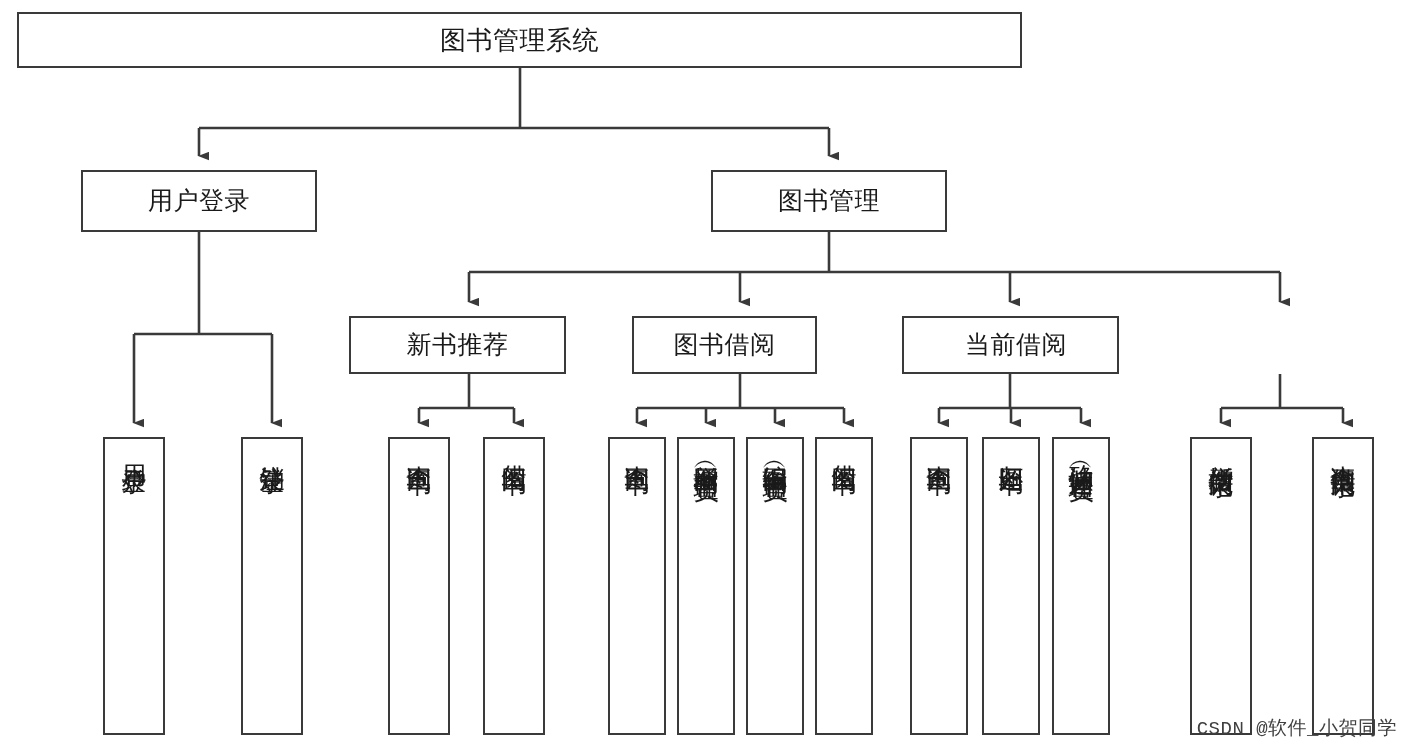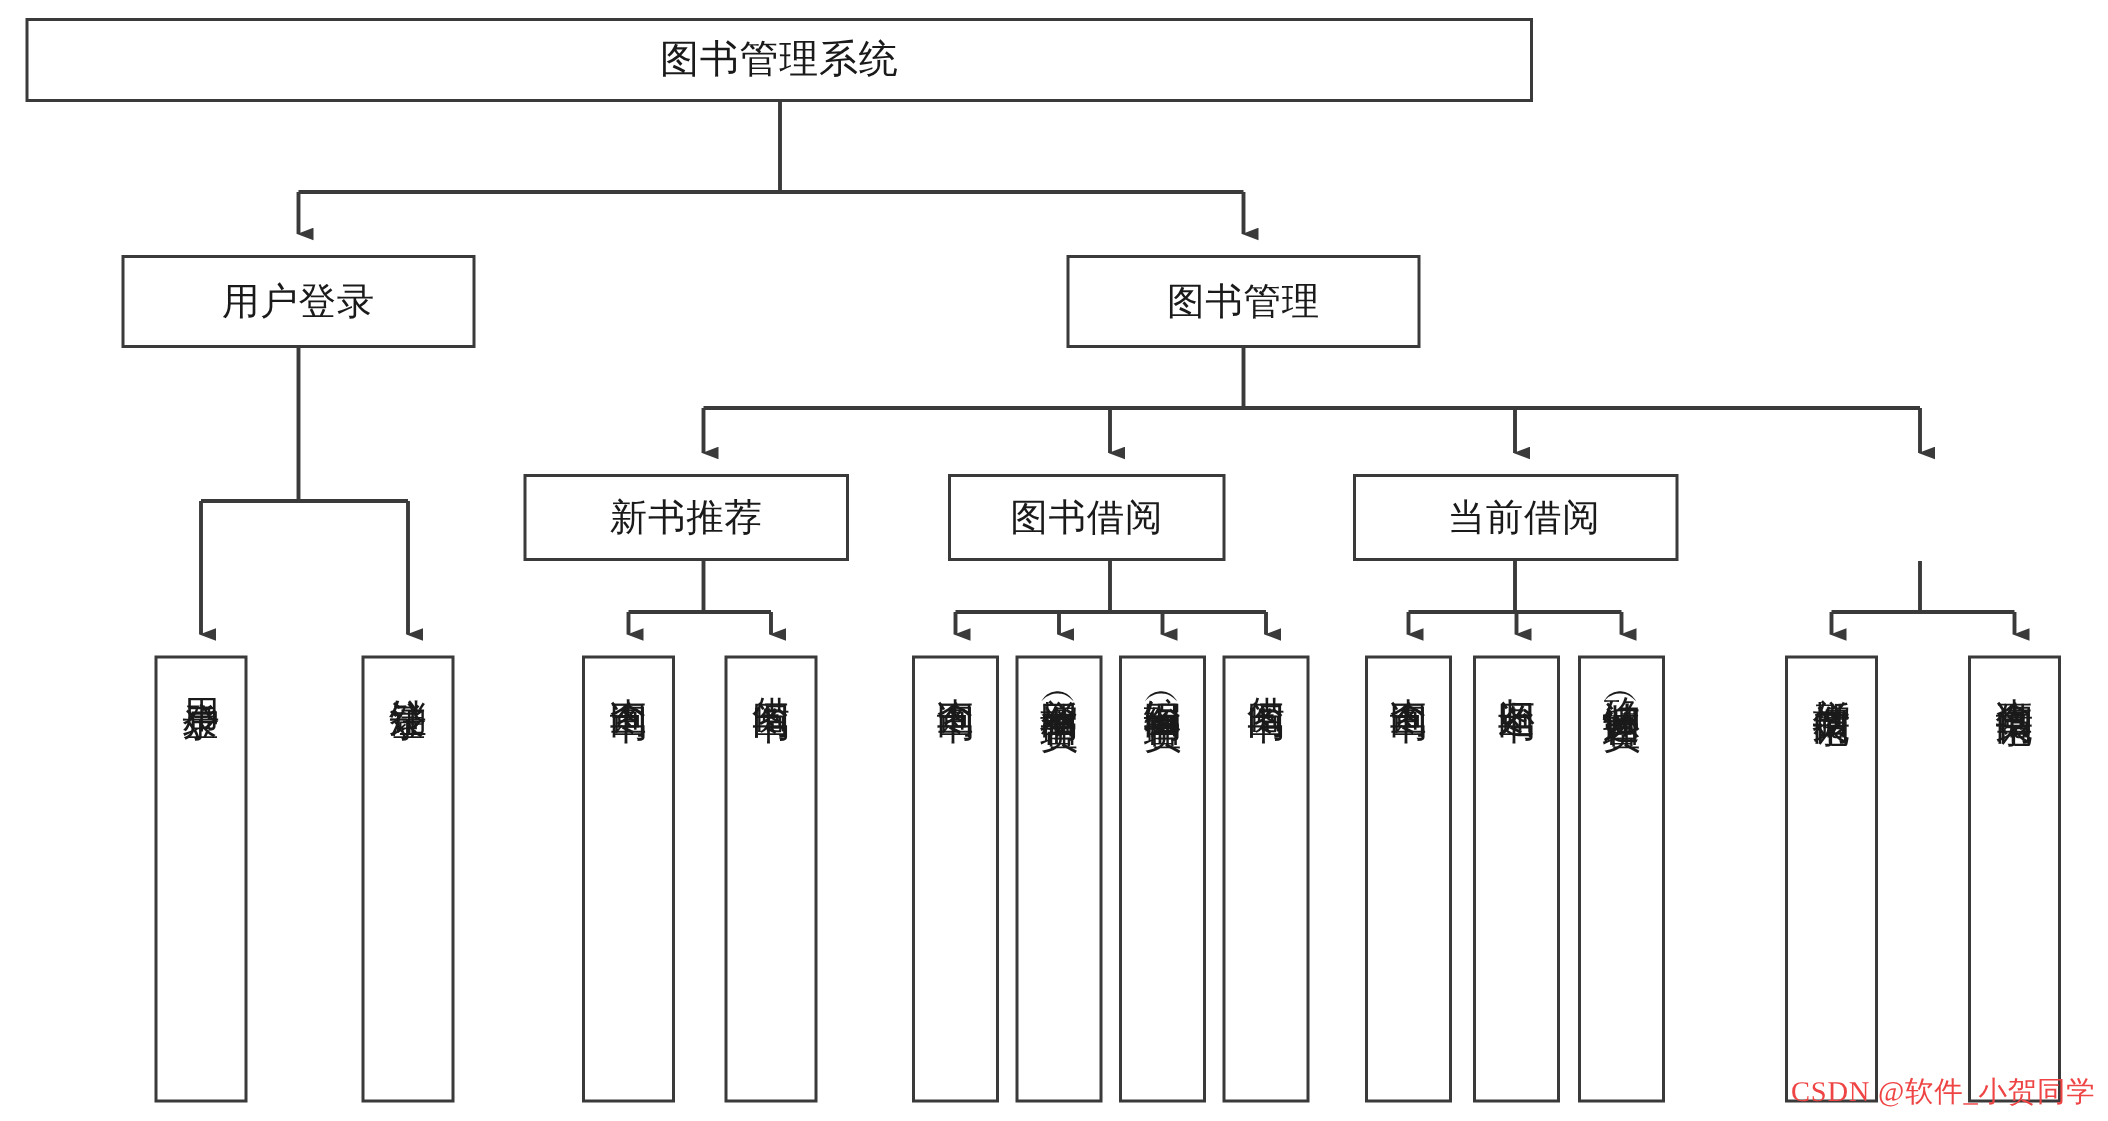--- a/index.html
+++ b/index.html
@@ -61,25 +61,25 @@
     line-height: 1.0;
     letter-spacing: 2px;
     white-space: nowrap;
     margin: 0 auto;
   }
   #watermark {
     position: absolute;
     right: 8px;
     bottom: 6px;
     font-size: 19px;
-    color: #ef4444;
+    color: #404040;
     letter-spacing: 0.5px;
     z-index: 6;
     pointer-events: none;
-    font-family: Liberation Serif, serif;
+    font-family: Liberation Mono, monospace;
   }
 </style>
 </head>
 <body>
 
 <div id="diagram-root">
 
   <svg id="diagram-svg" viewBox="0 0 1405 747" xmlns="http://www.w3.org/2000/svg">
     <defs>
       <marker id="arrow" markerWidth="9" markerHeight="11" refX="4.2" refY="10" orient="auto" markerUnits="userSpaceOnUse">

